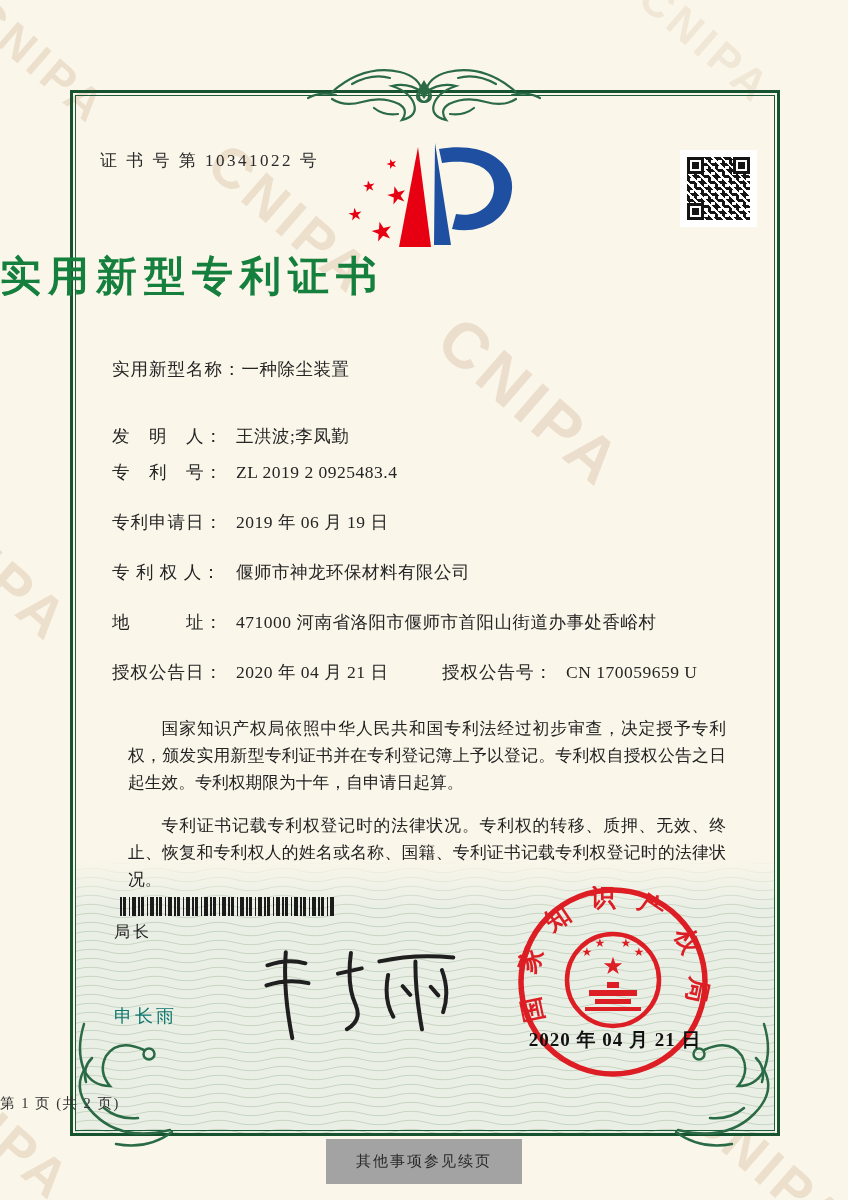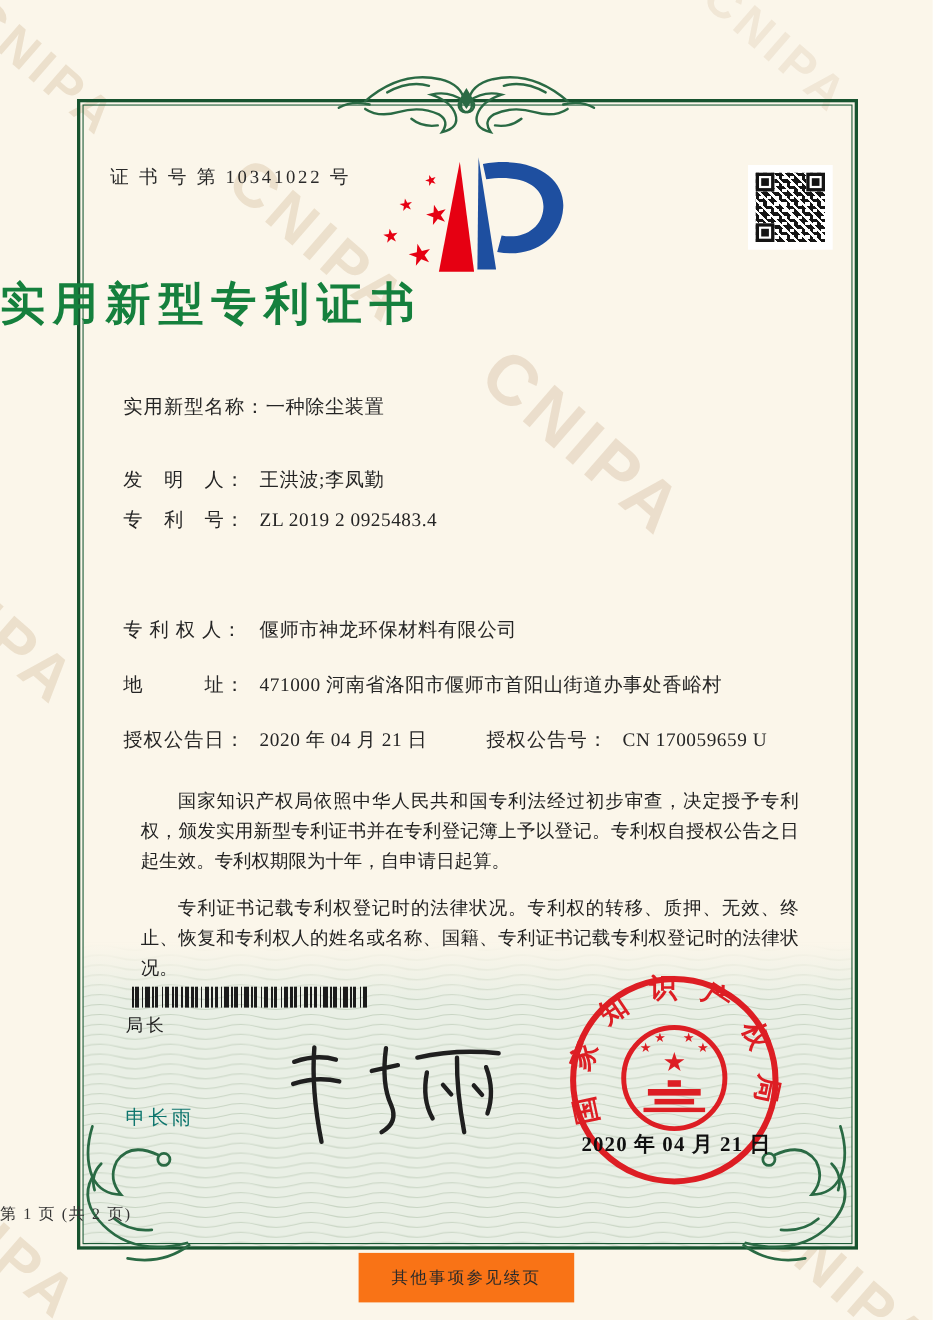--- a/index.html
+++ b/index.html
@@ -61,21 +61,21 @@
       color:#1d1d1d;z-index:8;}
   .chief-name{position:absolute;left:114px;top:1004px;font-size:18px;letter-spacing:3px;
       color:#0f766e;z-index:8;}
   .signature{position:absolute;left:235px;top:943px;z-index:8;}
   .seal{position:absolute;left:503px;top:886px;z-index:9;opacity:0.94;}
   .seal-date{position:absolute;left:505px;top:1027px;width:220px;text-align:center;
       font-size:19px;font-weight:600;letter-spacing:1px;color:#101010;z-index:10;}
   .page-no{position:absolute;left:0;top:1094px;width:100%;text-align:left;
       font-size:14.5px;letter-spacing:1.5px;color:#333;z-index:8;}
   .note-box{position:absolute;left:50%;top:1139px;transform:translateX(-50%);
-      background:#f97316;padding:13px 30px;font-size:15px;letter-spacing:2px;
+      background:#a3a3a3;padding:13px 30px;font-size:15px;letter-spacing:2px;
       color:#2a2a2a;z-index:8;white-space:nowrap;}
 </style>
 </head>
 <body>
 
 <div class="page">
 
   <div class="wm wm1">CNIPA</div>
   <div class="wm wm2">CNIPA</div>
   <div class="wm wm3">CNIPA</div>
@@ -154,20 +154,23 @@
   <div class="title">实用新型专利证书</div>
 
   <div class="row" style="top:357px">
     <span class="flabel">实用新型名称：</span><span class="fvalue">一种除尘装置</span>
   </div>
   <div class="row" style="top:424px">
     <span class="flabel">发　明　人：</span><span class="fvalue">王洪波;李凤勤</span>
   </div>
   <div class="row" style="top:460px">
     <span class="flabel">专　利　号：</span><span class="fvalue">ZL 2019 2 0925483.4</span>
+  </div>
+  <div class="row" style="top:510px">
+    <span class="flabel">专利申请日：</span><span class="fvalue">2019 年 06 月 19 日</span>
   </div>
   <div class="row" style="top:560px">
     <span class="flabel">专 利 权 人：</span><span class="fvalue">偃师市神龙环保材料有限公司</span>
   </div>
   <div class="row" style="top:610px">
     <span class="flabel">地　　　址：</span><span class="fvalue">471000 河南省洛阳市偃师市首阳山街道办事处香峪村</span>
   </div>
   <div class="row" style="top:660px">
     <span class="flabel">授权公告日：</span><span class="fvalue">2020 年 04 月 21 日</span>
     <span class="second">

